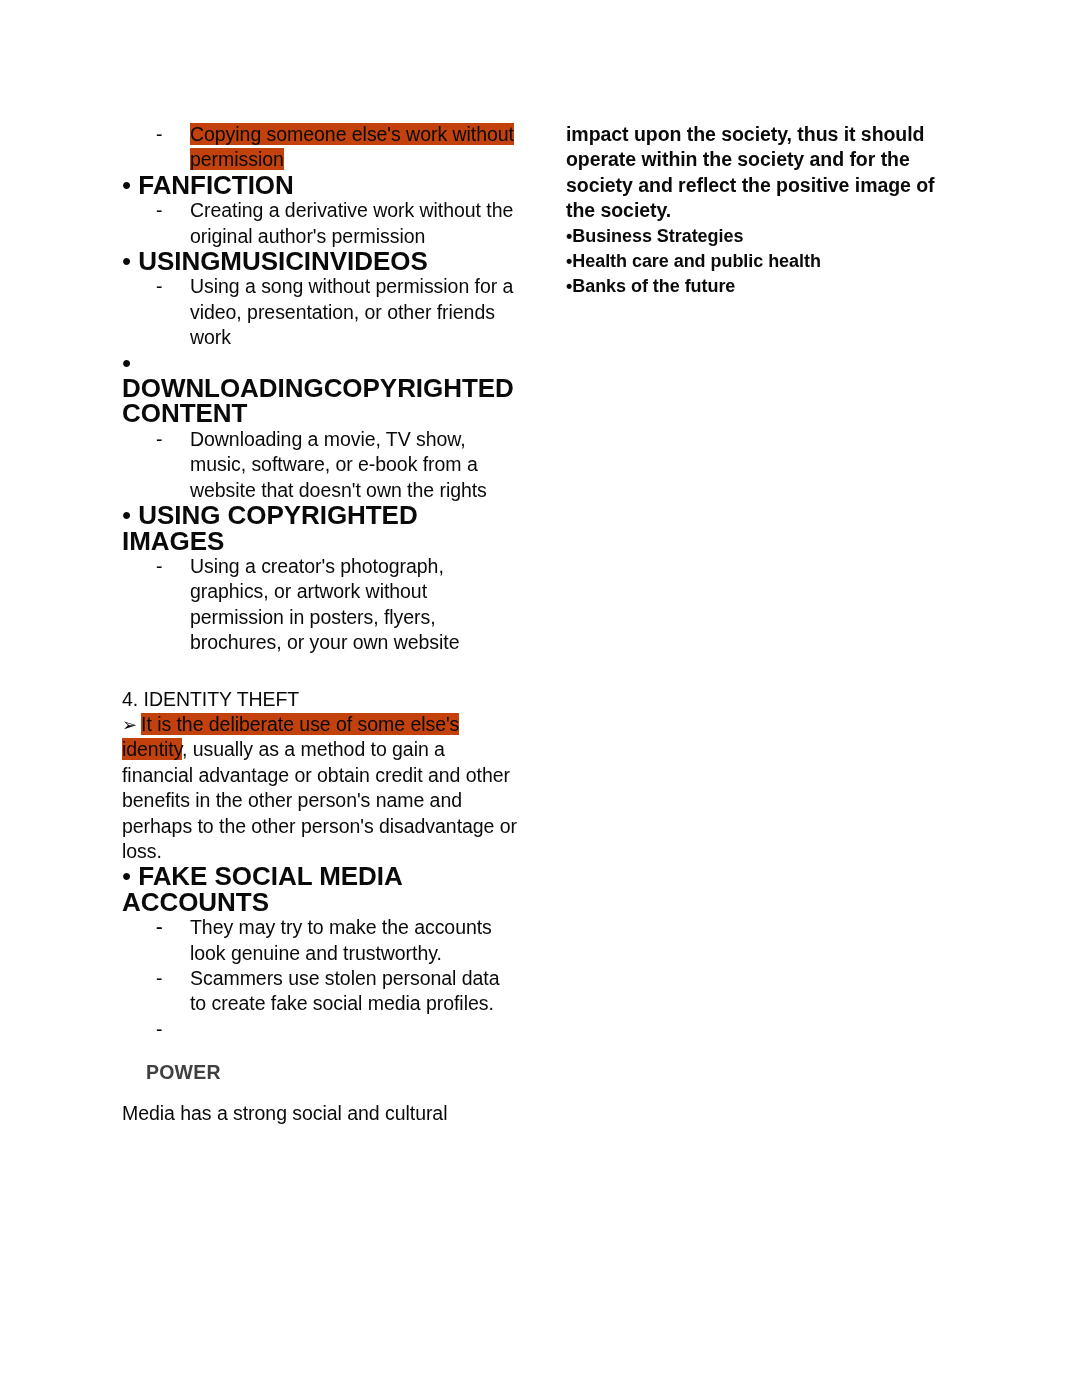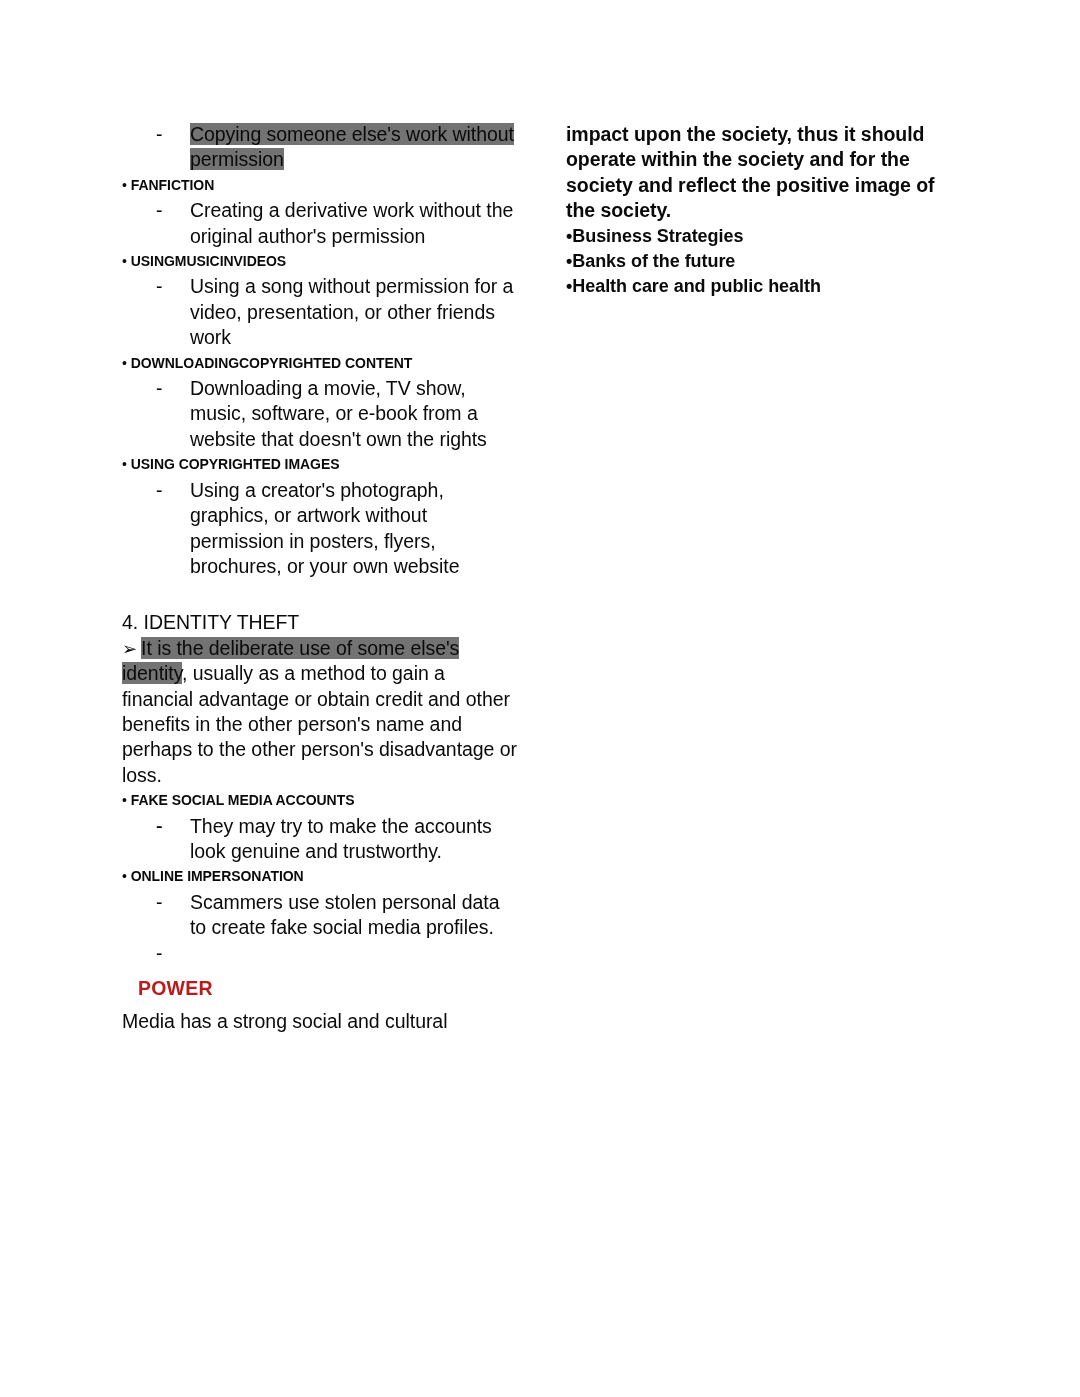--- a/index.html
+++ b/index.html
@@ -50,21 +50,21 @@
     line-height: 25.4px;
     margin: 0;
     letter-spacing: -0.05px;
   }
   .bold {
     font-weight: normal;
   }
 
   
   .dot-item {
-    font-size: 14px;
+    font-size: 26px;
     line-height: 25.4px;
     font-weight: bold;
     margin: 0;
     padding-left: 0px;
     letter-spacing: -0.05px;
   }
   .dot-item .dot-glyph {
     font-weight: normal;
   }
 
@@ -90,32 +90,32 @@
     margin: 0;
     letter-spacing: -0.05px;
   }
   .arrow-glyph {
     font-family: "DejaVu Sans", sans-serif;
     font-size: 18px;
     padding-right: 4px;
   }
 
   .hl {
-    background-color: #737373;
+    background-color: #c2410c;
     box-decoration-break: clone;
     text-align: right;
     -webkit-box-decoration-break: clone;
   }
 
   .section-title-power {
-    color: #b91c1c;
+    color: #404040;
     font-weight: bold;
     font-size: 19.5px;
     line-height: 25.4px;
-    margin: 8px;
+    margin: 16px;
     padding-left: 8px;
     letter-spacing: 0.2px;
   }
 
   .spacer-lg { height: 31px; }
   .spacer-md { height: 27px; }
 
   
   .tight-bullet {
     font-size: 18px;
@@ -183,23 +183,20 @@
         <span class="dot-glyph">• </span><span>FAKE SOCIAL MEDIA ACCOUNTS</span>
       </p>
       <p class="dash-item">
         <span class="dash-glyph">-</span>
       </p>
       <p class="dash-item">
         <span class="dash-glyph">-</span>
         <span>They may try to make the accounts look genuine and trustworthy.</span>
       </p>
 
-      <p class="dot-item">
-        <span class="dot-glyph">• </span><span>ONLINE IMPERSONATION</span>
-      </p>
       <p class="dash-item">
         <span class="dash-glyph">-</span>
         <span>Scammers use stolen personal data to create fake social media profiles.</span>
       </p>
       <p class="dash-item">
         <span class="dash-glyph">-</span>
       </p>
 
       <div class="spacer-md"></div>
 
@@ -207,21 +204,21 @@
       <p class="para">Media has a strong social and cultural</p>
 
     </div>
 
     <div class="col-right">
       <p class="para">impact upon the society, thus it should operate within the society and for the society and reflect the positive image of the society.</p>
       <p class="tight-bullet">
         <span>•</span><span>Business Strategies</span>
       </p>
       <p class="tight-bullet">
+        <span>•</span><span>Health care and public health</span>
+      </p>
+      <p class="tight-bullet">
         <span>•</span><span>Banks of the future</span>
-      </p>
-      <p class="tight-bullet">
-        <span>•</span><span>Health care and public health</span>
       </p>
     </div>
 
   </div>
 </div>
 
 </body></html>

